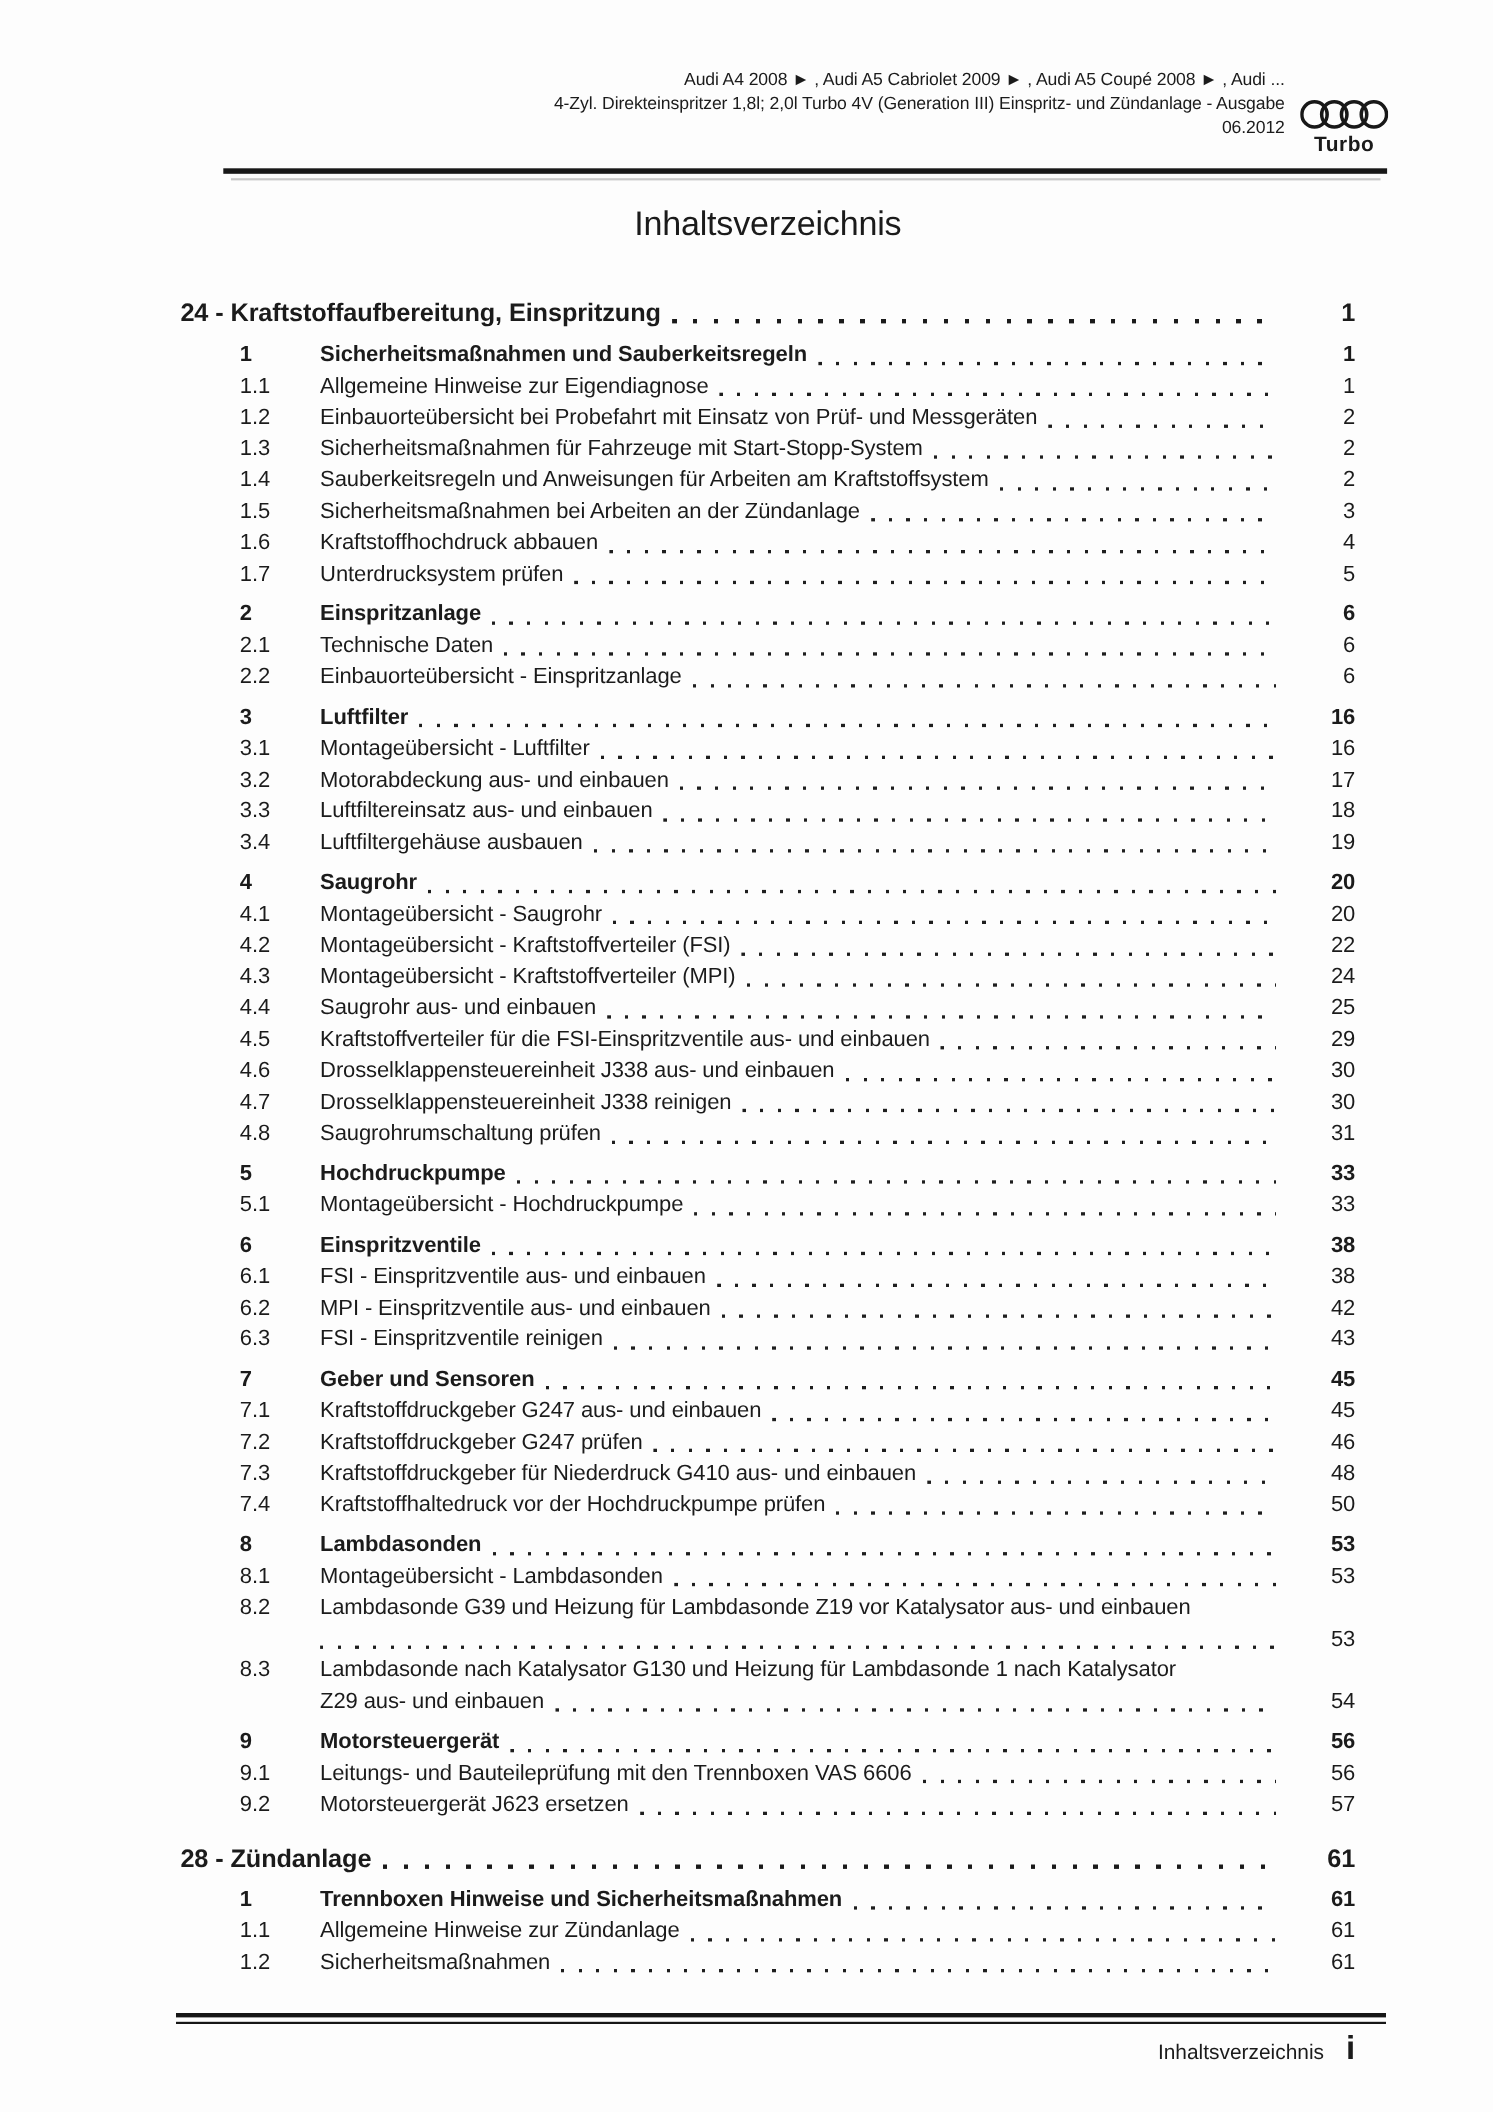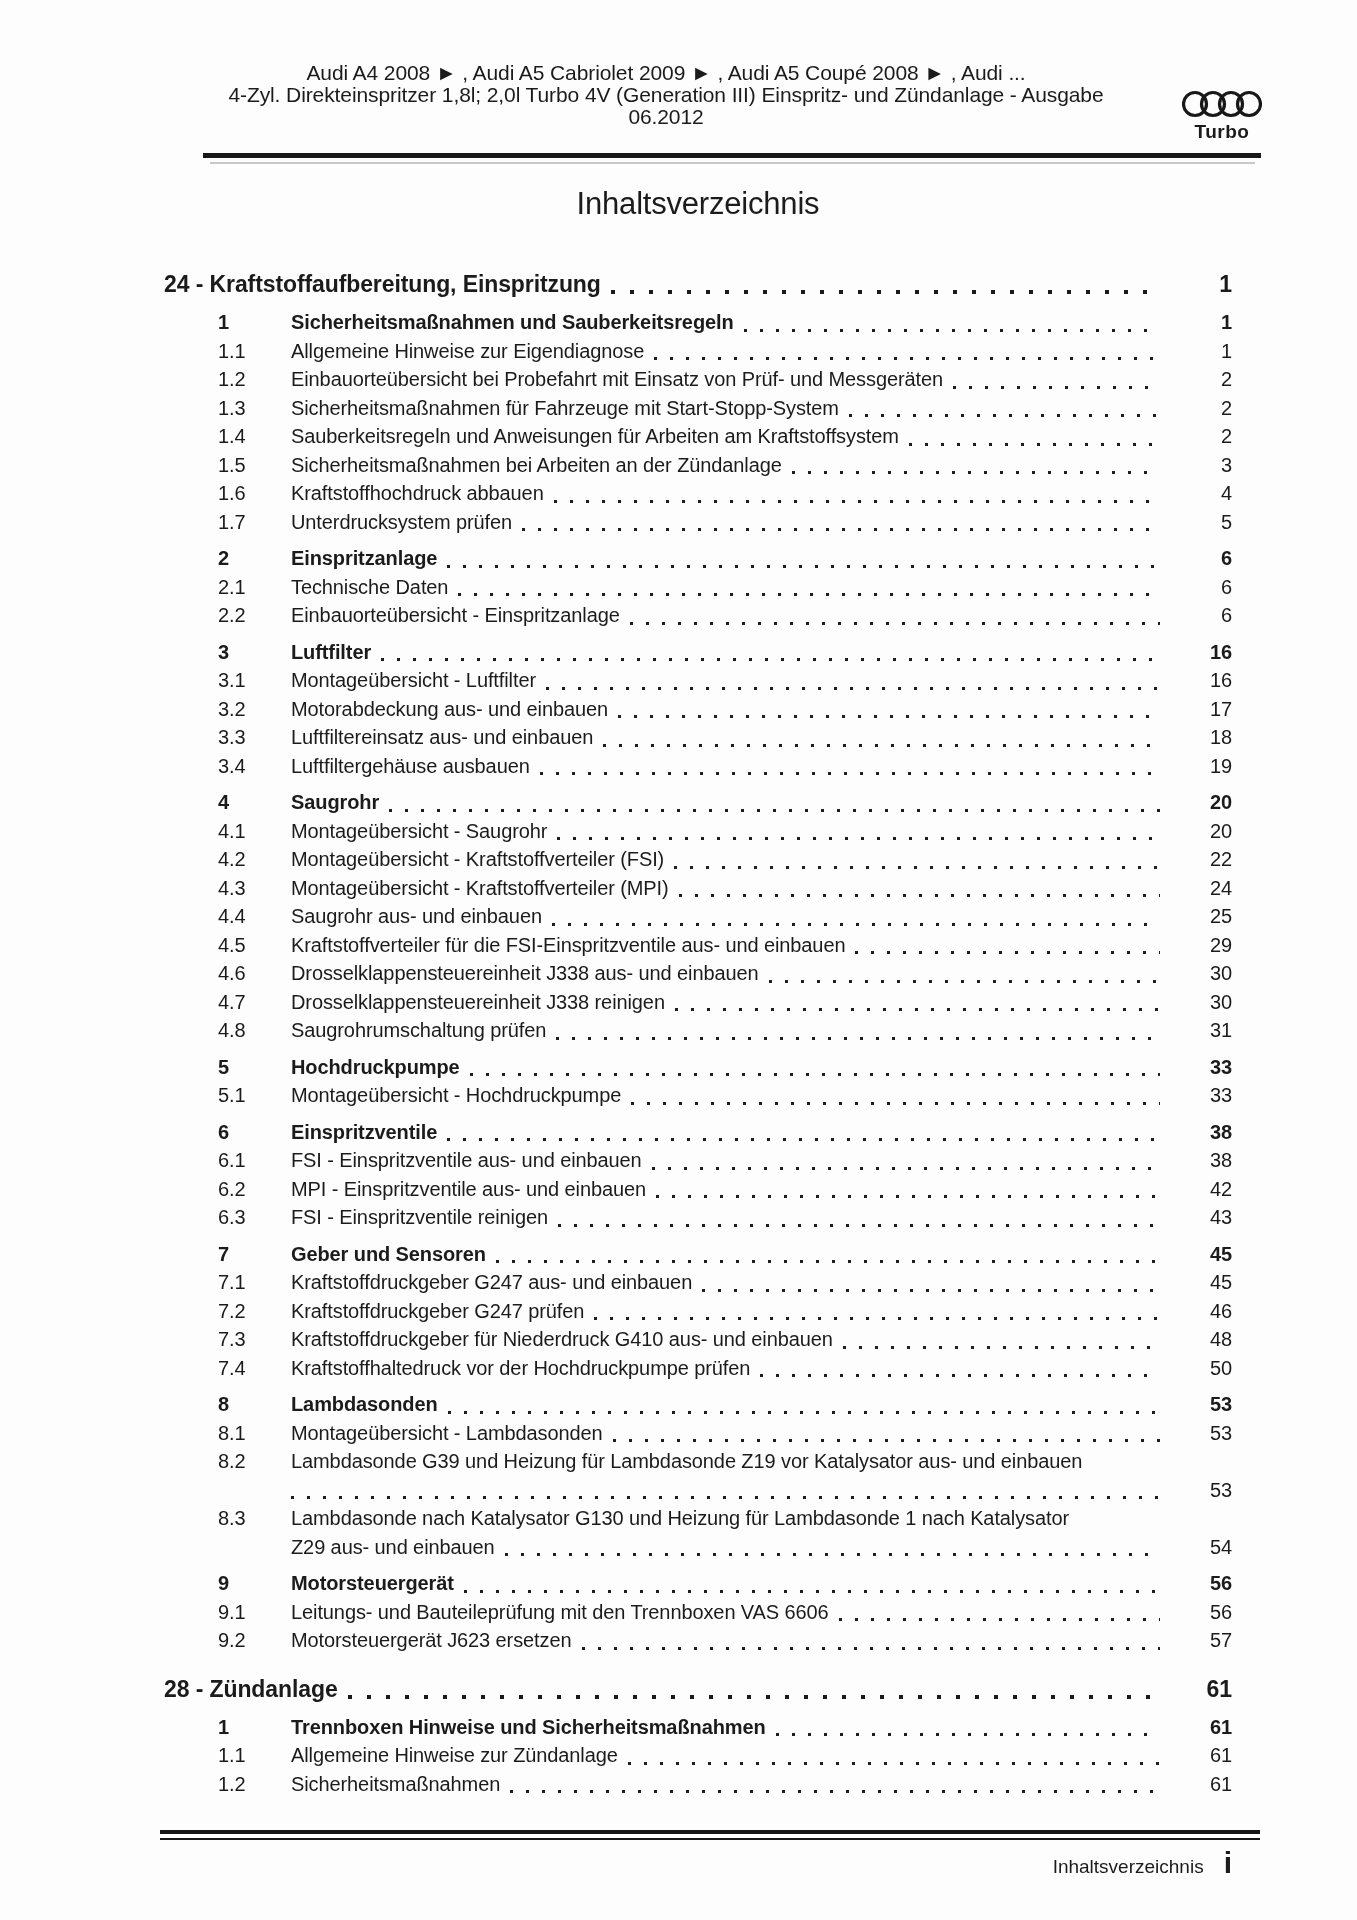--- a/index.html
+++ b/index.html
@@ -7,21 +7,21 @@
     width:1357px; height:1920px; position:relative;
     background:#ffffff;
     font-family:"Liberation Sans", sans-serif;
     color:#1b1b1b;
   }
   .sheet { position:absolute; inset:0; background:#fdfdfd; overflow:hidden; }
 
   
   .header-text {
     position:absolute; top:62px; left:164px; width:1004px;
-    text-align:center; font-size:21px; line-height:22px;
+    text-align:right; font-size:16px; line-height:22px;
     letter-spacing:-0.1px; white-space:nowrap;
   }
   .brand-block { position:absolute; top:88px; left:1181px; width:82px; text-align:center; }
   .rings { display:block; margin:0 auto; }
   .wordmark { display:block; font-weight:bold; font-size:19px; letter-spacing:0.5px; margin-top:1px; }
   .header-rule   { position:absolute; top:153px; left:203px; width:1058px; border-top:5px solid #181818; }
   .header-rule-echo { position:absolute; top:162px; left:210px; width:1045px; border-top:2px solid #c8c8c8; }
 
   
   .page-title {

